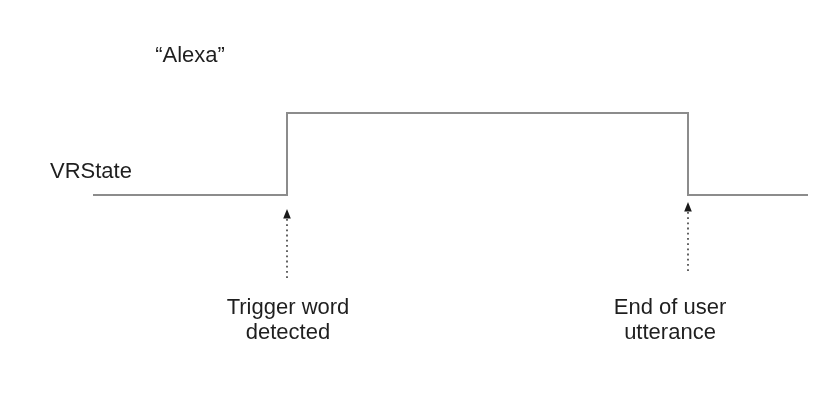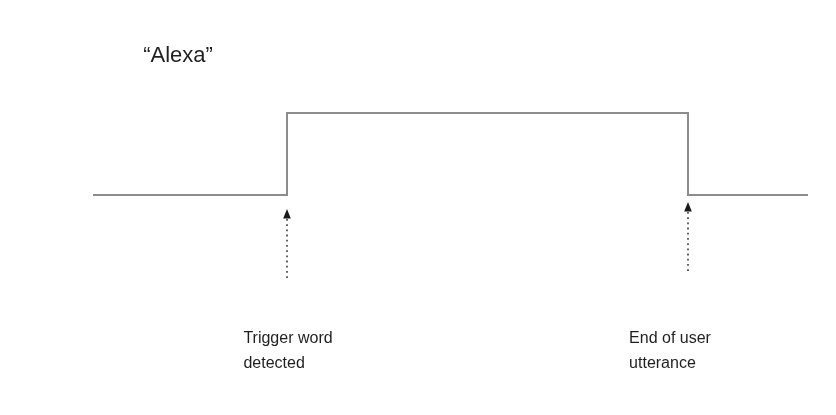--- a/index.html
+++ b/index.html
@@ -27,27 +27,26 @@
     line-height: 22px;
     color: #1f1f1f;
     white-space: nowrap;
   }
   .label.centered {
     transform: translateX(-50%);
     text-align: center;
   }
   .annotation {
     position: absolute;
-    font-size: 16px;
+    font-size: 22px;
     line-height: 25px;
     color: #1f1f1f;
     transform: translateX(-50%);
-    text-align: left;
+    text-align: center;
     white-space: pre-line;
-    margin-top: 31px;
   }
 </style>
 </head>
 <body>
 
 <div class="canvas">
 
   <svg class="layer" width="836" height="415" viewBox="0 0 836 415">
 
     <path d="M 93 195 H 287 V 113 H 688 V 195 H 808" fill="none" stroke-width="2" stroke="#8c8c8c"></path>
@@ -56,23 +55,24 @@
       <line x1="287" y1="219" x2="287" y2="278" stroke-width="1.6" stroke-dasharray="1.8 3.4" stroke="#3c3c3c"></line>
       <polygon points="287,209 283.2,218.5 290.8,218.5" fill="#1a1a1a"></polygon>
     </g>
 
     <g>
       <line x1="688" y1="212" x2="688" y2="271" stroke-width="1.6" stroke-dasharray="1.8 3.4" stroke="#3c3c3c"></line>
       <polygon points="688,202 684.2,211.5 691.8,211.5" fill="#1a1a1a"></polygon>
     </g>
   </svg>
 
-  <div class="label centered" style="left: 178px; top: 44px;">“Alexa”</div>
+  <div class="label centered" style="left: 190px; top: 44px;">“Alexa”</div>
 
 
+  <div class="label" style="left: 50px; top: 160px;">VRState</div>
 
   <div class="annotation" style="left: 288px; top: 294px;">Trigger word
 detected</div>
 
   <div class="annotation" style="left: 670px; top: 294px;">End of user
 utterance</div>
 
 </div>
 
 </body></html>

